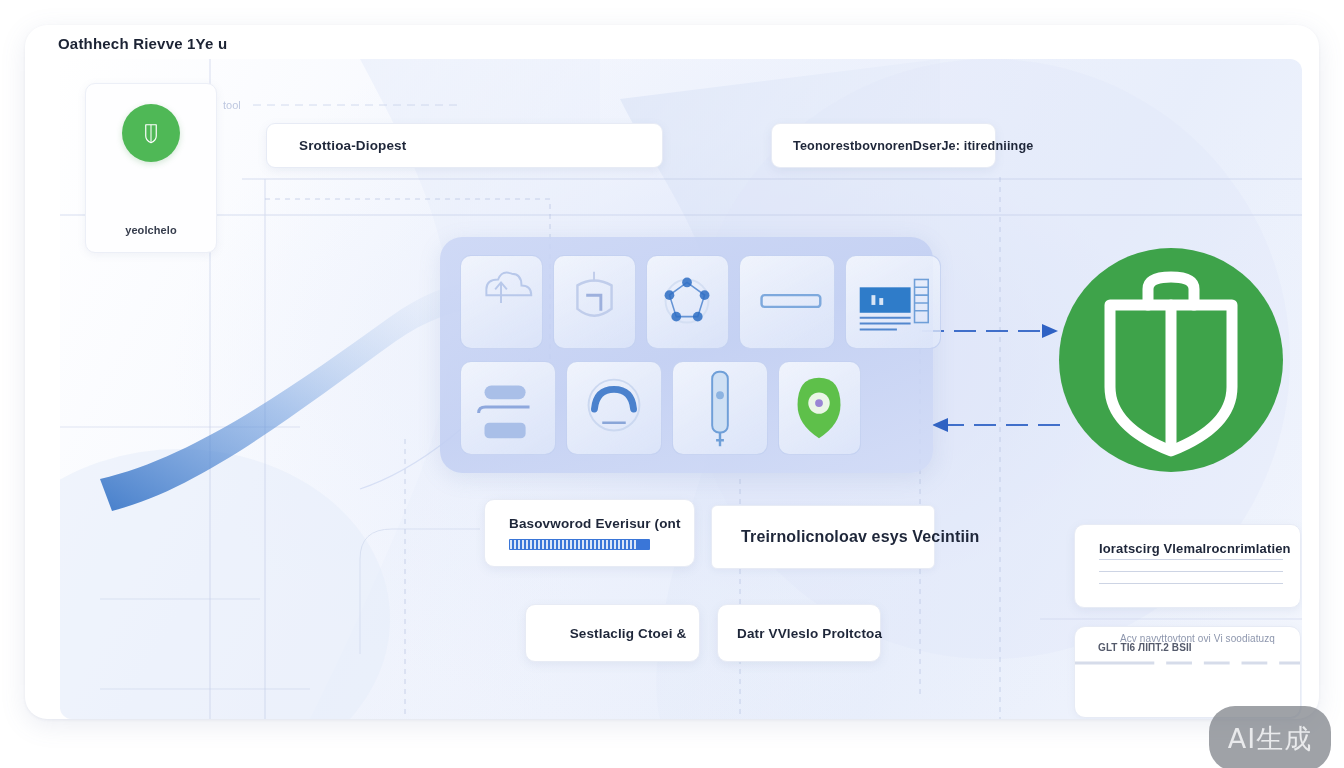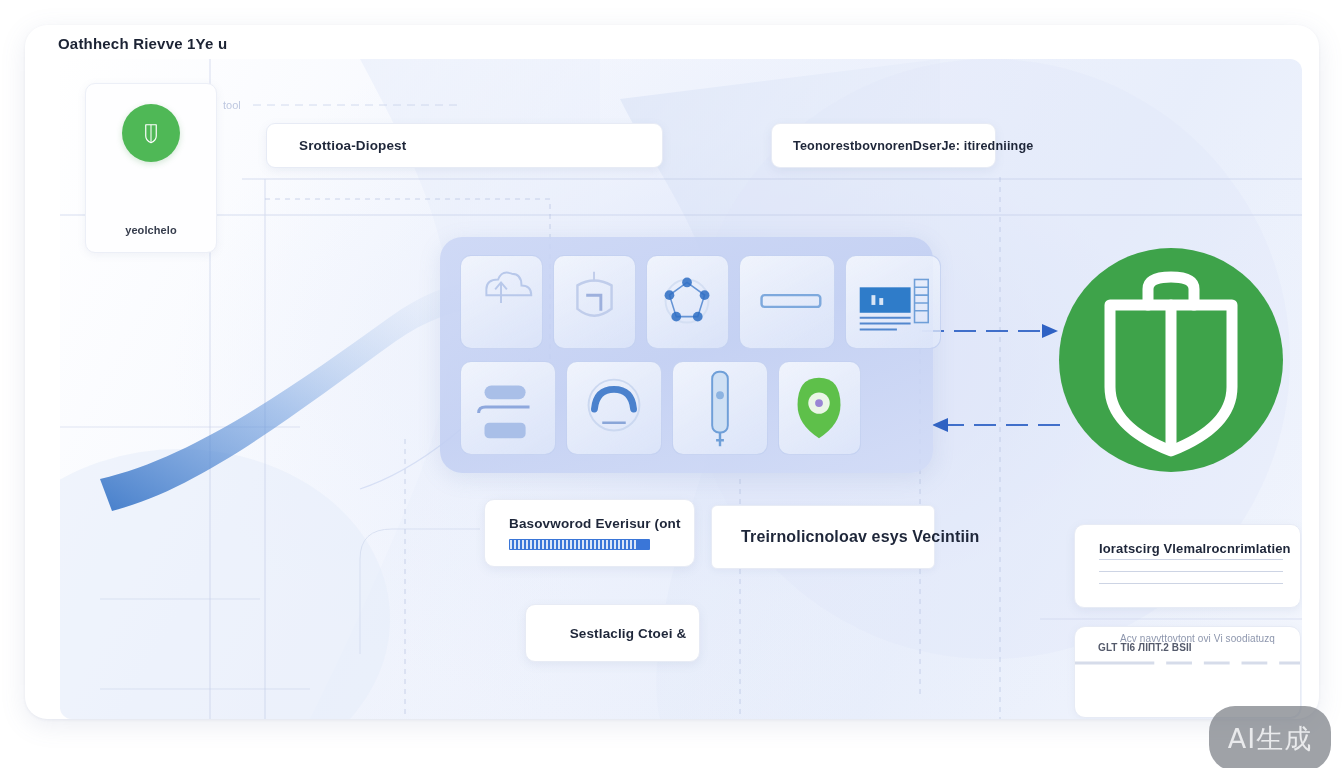--- a/index.html
+++ b/index.html
@@ -430,20 +430,23 @@
       <div id="password-selection"></div>
     </div>
 
     <div class="card" id="threat-card">
       <span class="card-label">Treirnolicnoloav esys Vecintiin</span>
     </div>
 
     <div class="card" id="setting-card">
       <span class="card-label">Sestlaclig Ctoei &amp;</span>
     </div>
+    <div class="card" id="data-card">
+      <span class="card-label">Datr VVleslo Proltctoa</span>
+    </div>
 
     <div class="card" id="blank-card">
       <svg id="blank-card-rules" viewBox="0 0 227 4" preserveAspectRatio="none">
         <g stroke="#d6dcea" stroke-width="3">
           <line x1="0" y1="2" x2="80" y2="2"></line>
           <line x1="92" y1="2" x2="118" y2="2"></line>
           <line x1="130" y1="2" x2="156" y2="2"></line>
           <line x1="168" y1="2" x2="194" y2="2"></line>
           <line x1="206" y1="2" x2="227" y2="2"></line>
         </g>

